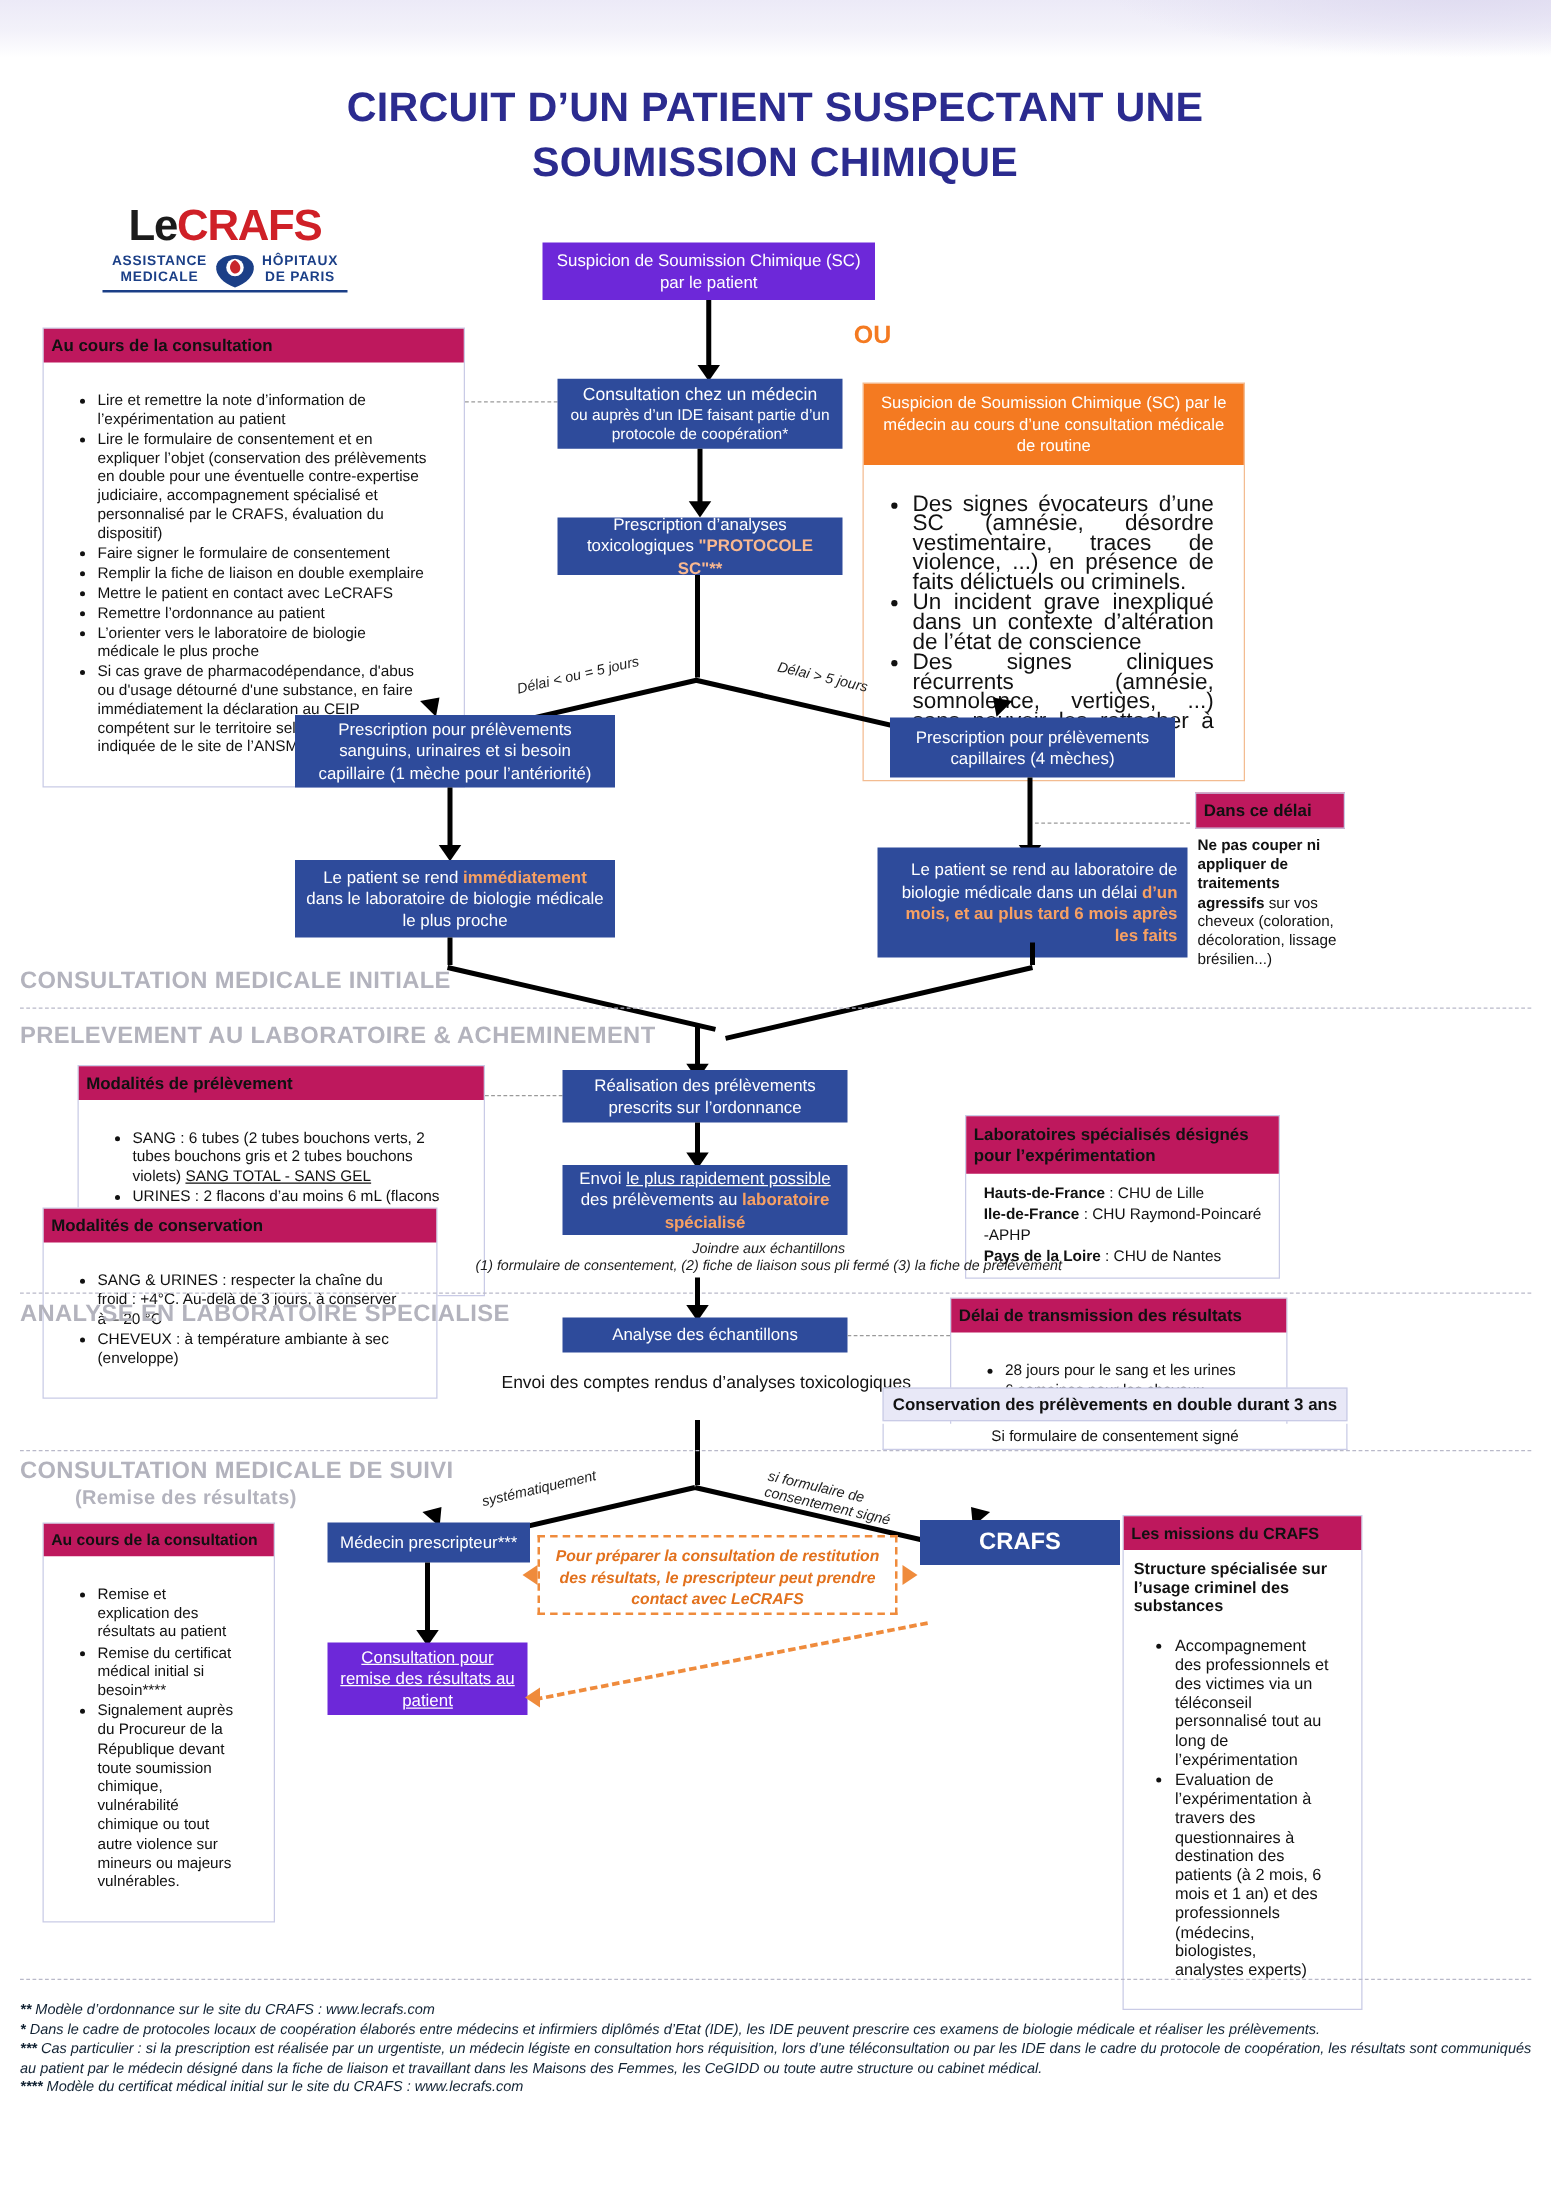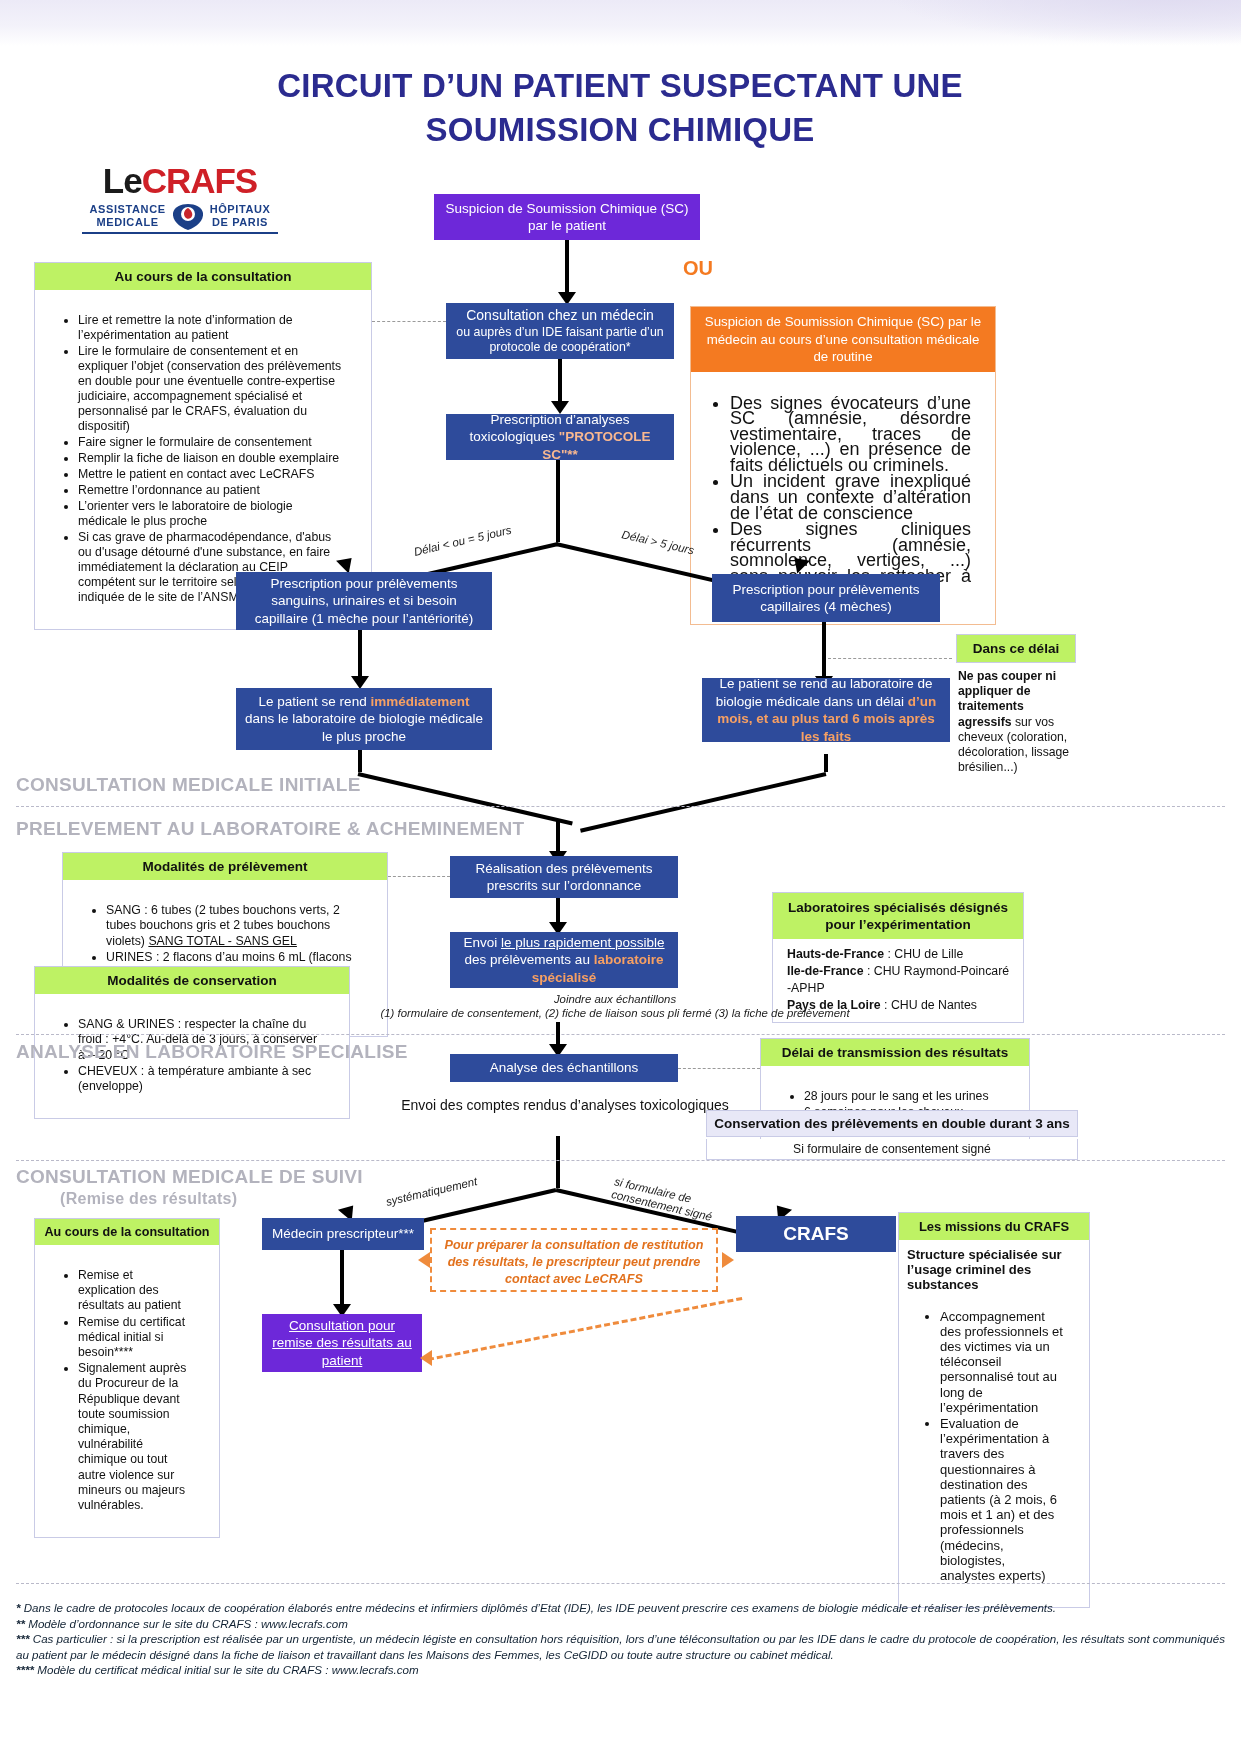--- a/index.html
+++ b/index.html
@@ -42,21 +42,21 @@
   .aphp-mark{width:34px;height:30px;position:relative;}
   .aphp-mark svg{display:block;}
   .logo-rule{border-top:2px solid #1b3f87;margin-top:1px;}
 
   
   .panel{
     position:absolute;background:#ffffff;border:1px solid #c9cbe6;
     box-sizing:border-box;
   }
   .panel-head{
-    background:#bef264;color:#111;font-weight:bold;text-align:center;
+    background:#be185d;color:#111;font-weight:bold;text-align:left;
     padding:6px 6px;font-size:13.5px;
   }
   .panel-body{padding:7px 10px 8px 10px;font-size:12.3px;line-height:15.3px;}
   ul{margin:16px;padding-left:17px;}
   li{margin:0 0 1px 0;}
 
   
   .box{
     position:absolute;box-sizing:border-box;display:flex;align-items:center;
     justify-content:center;text-align:center;color:#fff;padding:6px 8px;
@@ -236,21 +236,21 @@
 
   <div class="vline" style="left:822px;top:622px;height:58px;"></div>
   <div class="arrowhead" style="left:815px;top:676px;"></div>
 
   <div class="dash-h" style="left:828px;top:658px;width:124px;"></div>
 
   <div class="box blue" style="left:236px;top:688px;width:256px;height:62px;">
     <span><span>Le patient se rend </span><span class="hl-orange2">immédiatement</span><span> dans le laboratoire de biologie médicale le plus proche</span></span>
   </div>
 
-  <div class="box blue" style="left:702px;top:678px;width:248px;height:64px;">
+  <div class="box blue" style="left:702px;top:678px;width:248px;height:88px;text-align:right;">
     <span><span>Le patient se rend au laboratoire de biologie médicale dans un délai </span><span class="hl-orange2">d’un mois, et au plus tard 6 mois après les faits</span></span>
   </div>
 
   <div class="panel" style="left:956px;top:634px;width:120px;border:none;background:transparent;">
     <div class="panel-head" style="border:1px solid #c9cbe6;">Dans ce délai</div>
     <div style="padding:6px 2px;font-size:12.2px;line-height:15.2px;">
       <b>Ne pas couper ni appliquer de traitements agressifs</b>
       <span>sur vos cheveux (coloration, décoloration, lissage brésilien...)</span>
     </div>
   </div>
@@ -408,19 +408,19 @@
       <ul>
         <li>Accompagnement des professionnels et des victimes via un téléconseil personnalisé tout au long de l’expérimentation</li>
         <li>Evaluation de l’expérimentation à travers des questionnaires à destination des patients (à 2 mois, 6 mois et 1 an) et des professionnels (médecins, biologistes, analystes experts)</li>
       </ul>
     </div>
   </div>
 
   <div class="sec" style="top:1583px;"></div>
 
   <div class="footnotes">
+    <div><b>** </b><span>Modèle d’ordonnance sur le site du CRAFS : www.lecrafs.com</span></div>
     <div><b>* </b><span>Dans le cadre de protocoles locaux de coopération élaborés entre médecins et infirmiers diplômés d’Etat (IDE), les IDE peuvent prescrire ces examens de biologie médicale et réaliser les prélèvements.</span></div>
-    <div><b>** </b><span>Modèle d’ordonnance sur le site du CRAFS : www.lecrafs.com</span></div>
     <div><b>*** </b><span>Cas particulier : si la prescription est réalisée par un urgentiste, un médecin légiste en consultation hors réquisition, lors d’une téléconsultation ou par les IDE dans le cadre du protocole de coopération, les résultats sont communiqués au patient par le médecin désigné dans la fiche de liaison et travaillant dans les Maisons des Femmes, les CeGIDD ou toute autre structure ou cabinet médical.</span></div>
     <div><b>**** </b><span>Modèle du certificat médical initial sur le site du CRAFS : www.lecrafs.com</span></div>
   </div>
 
 </div>
 
 </body></html>

